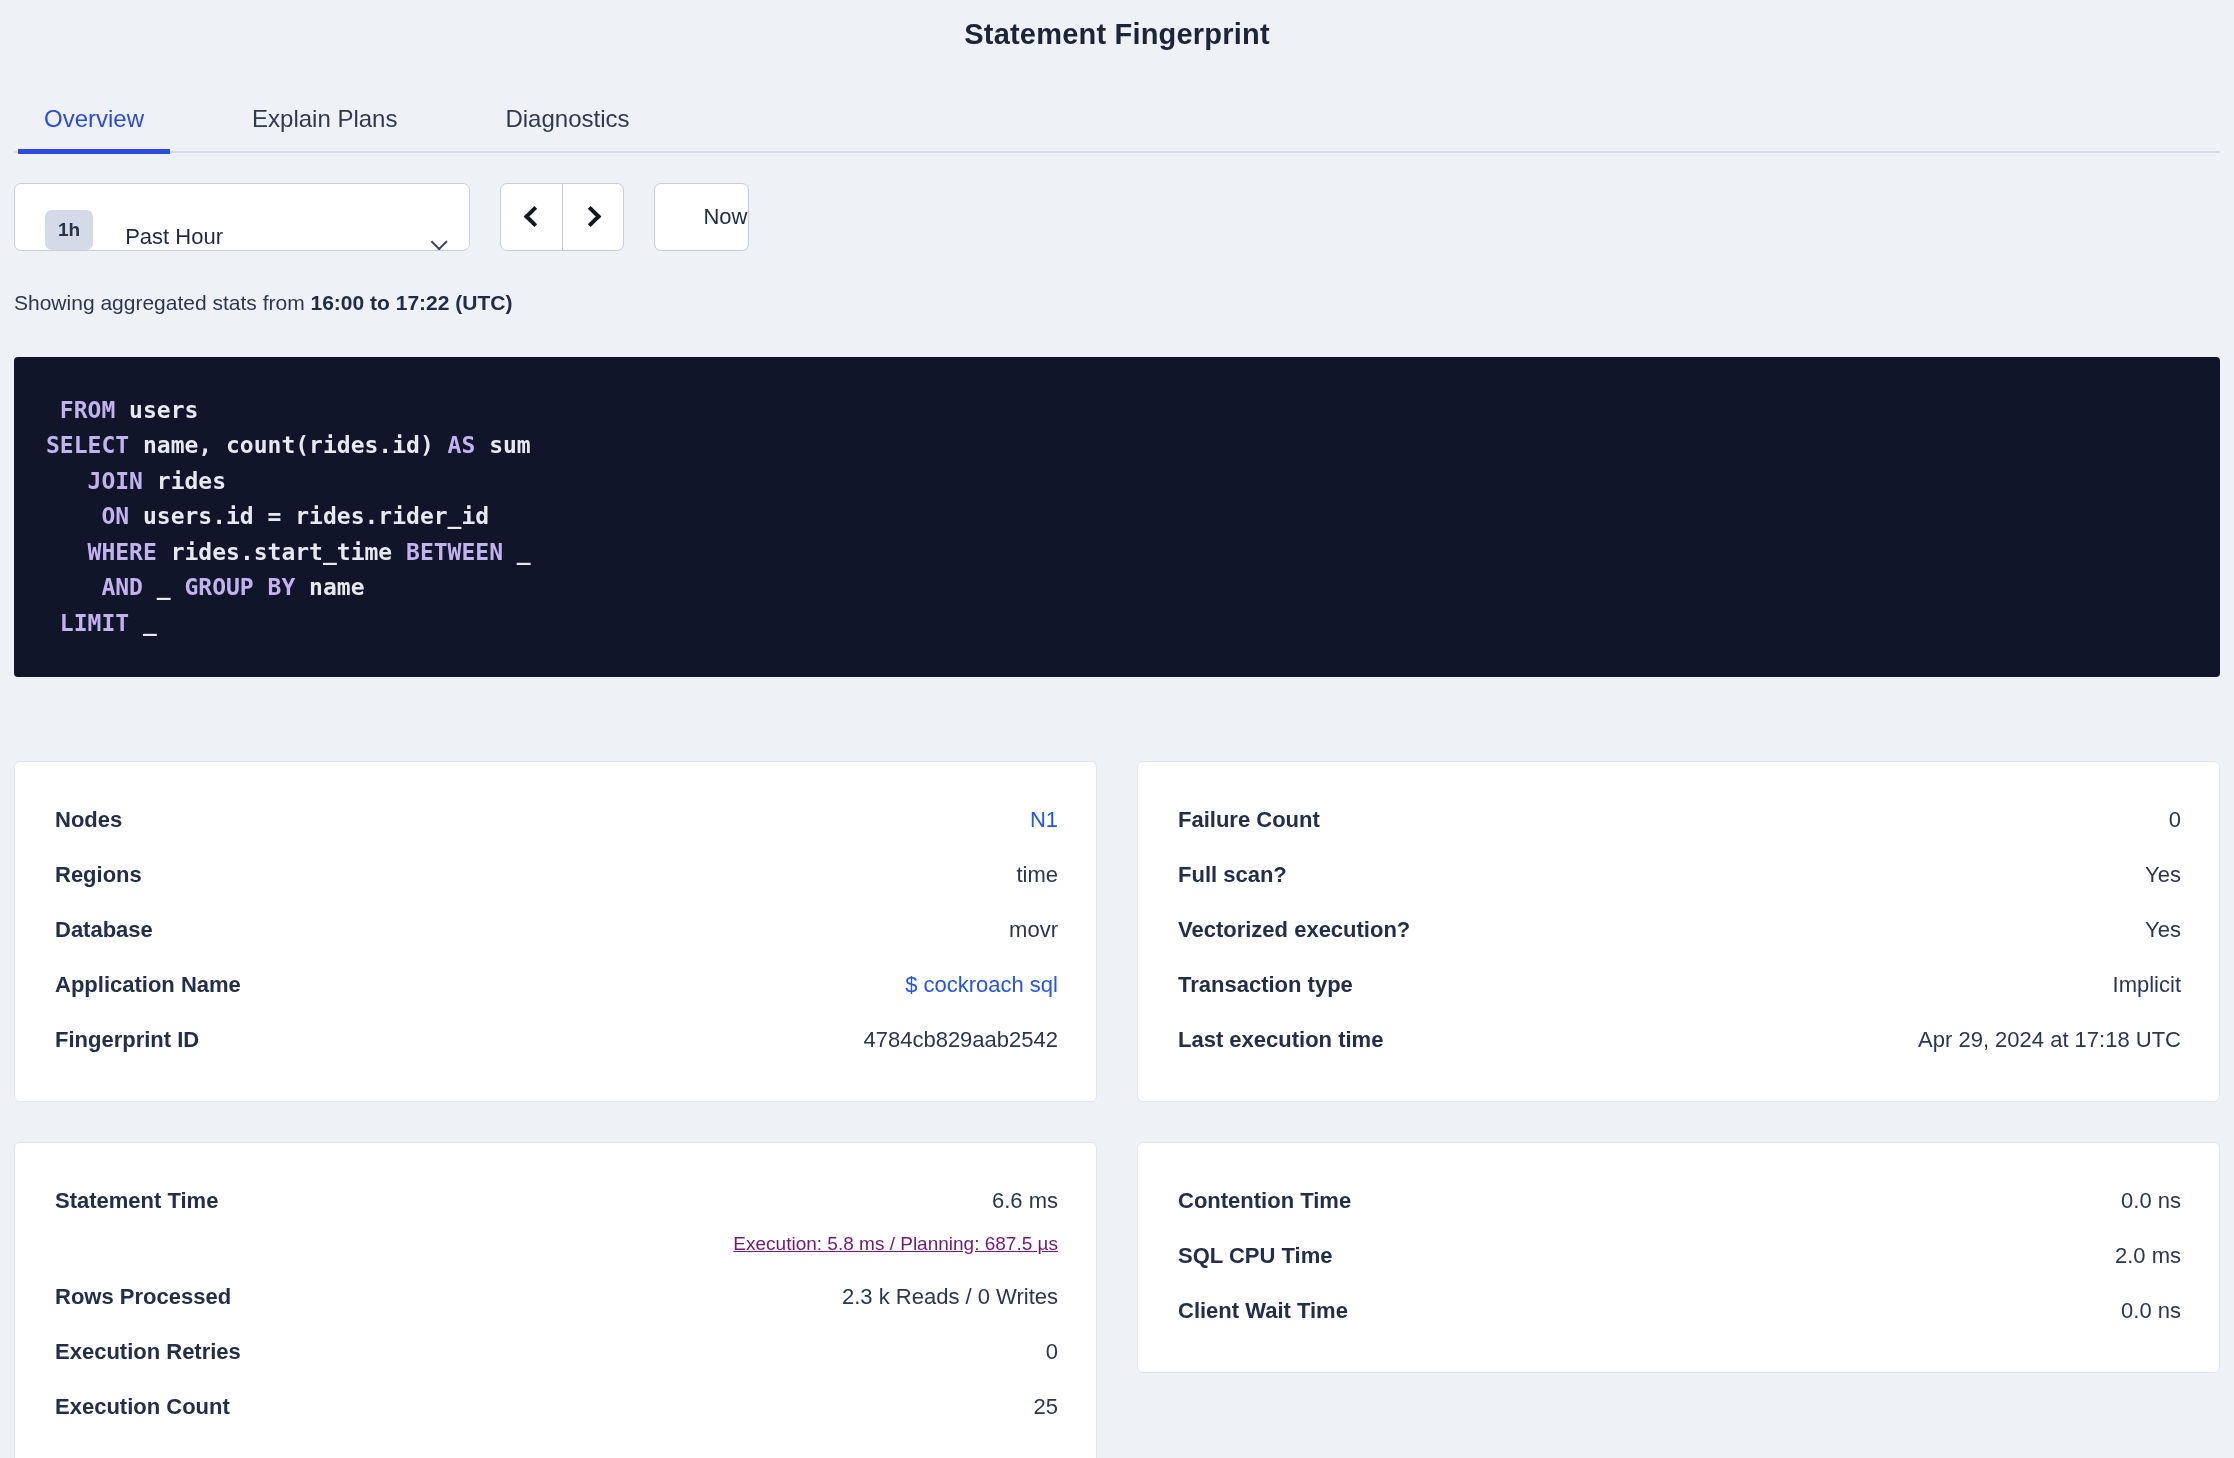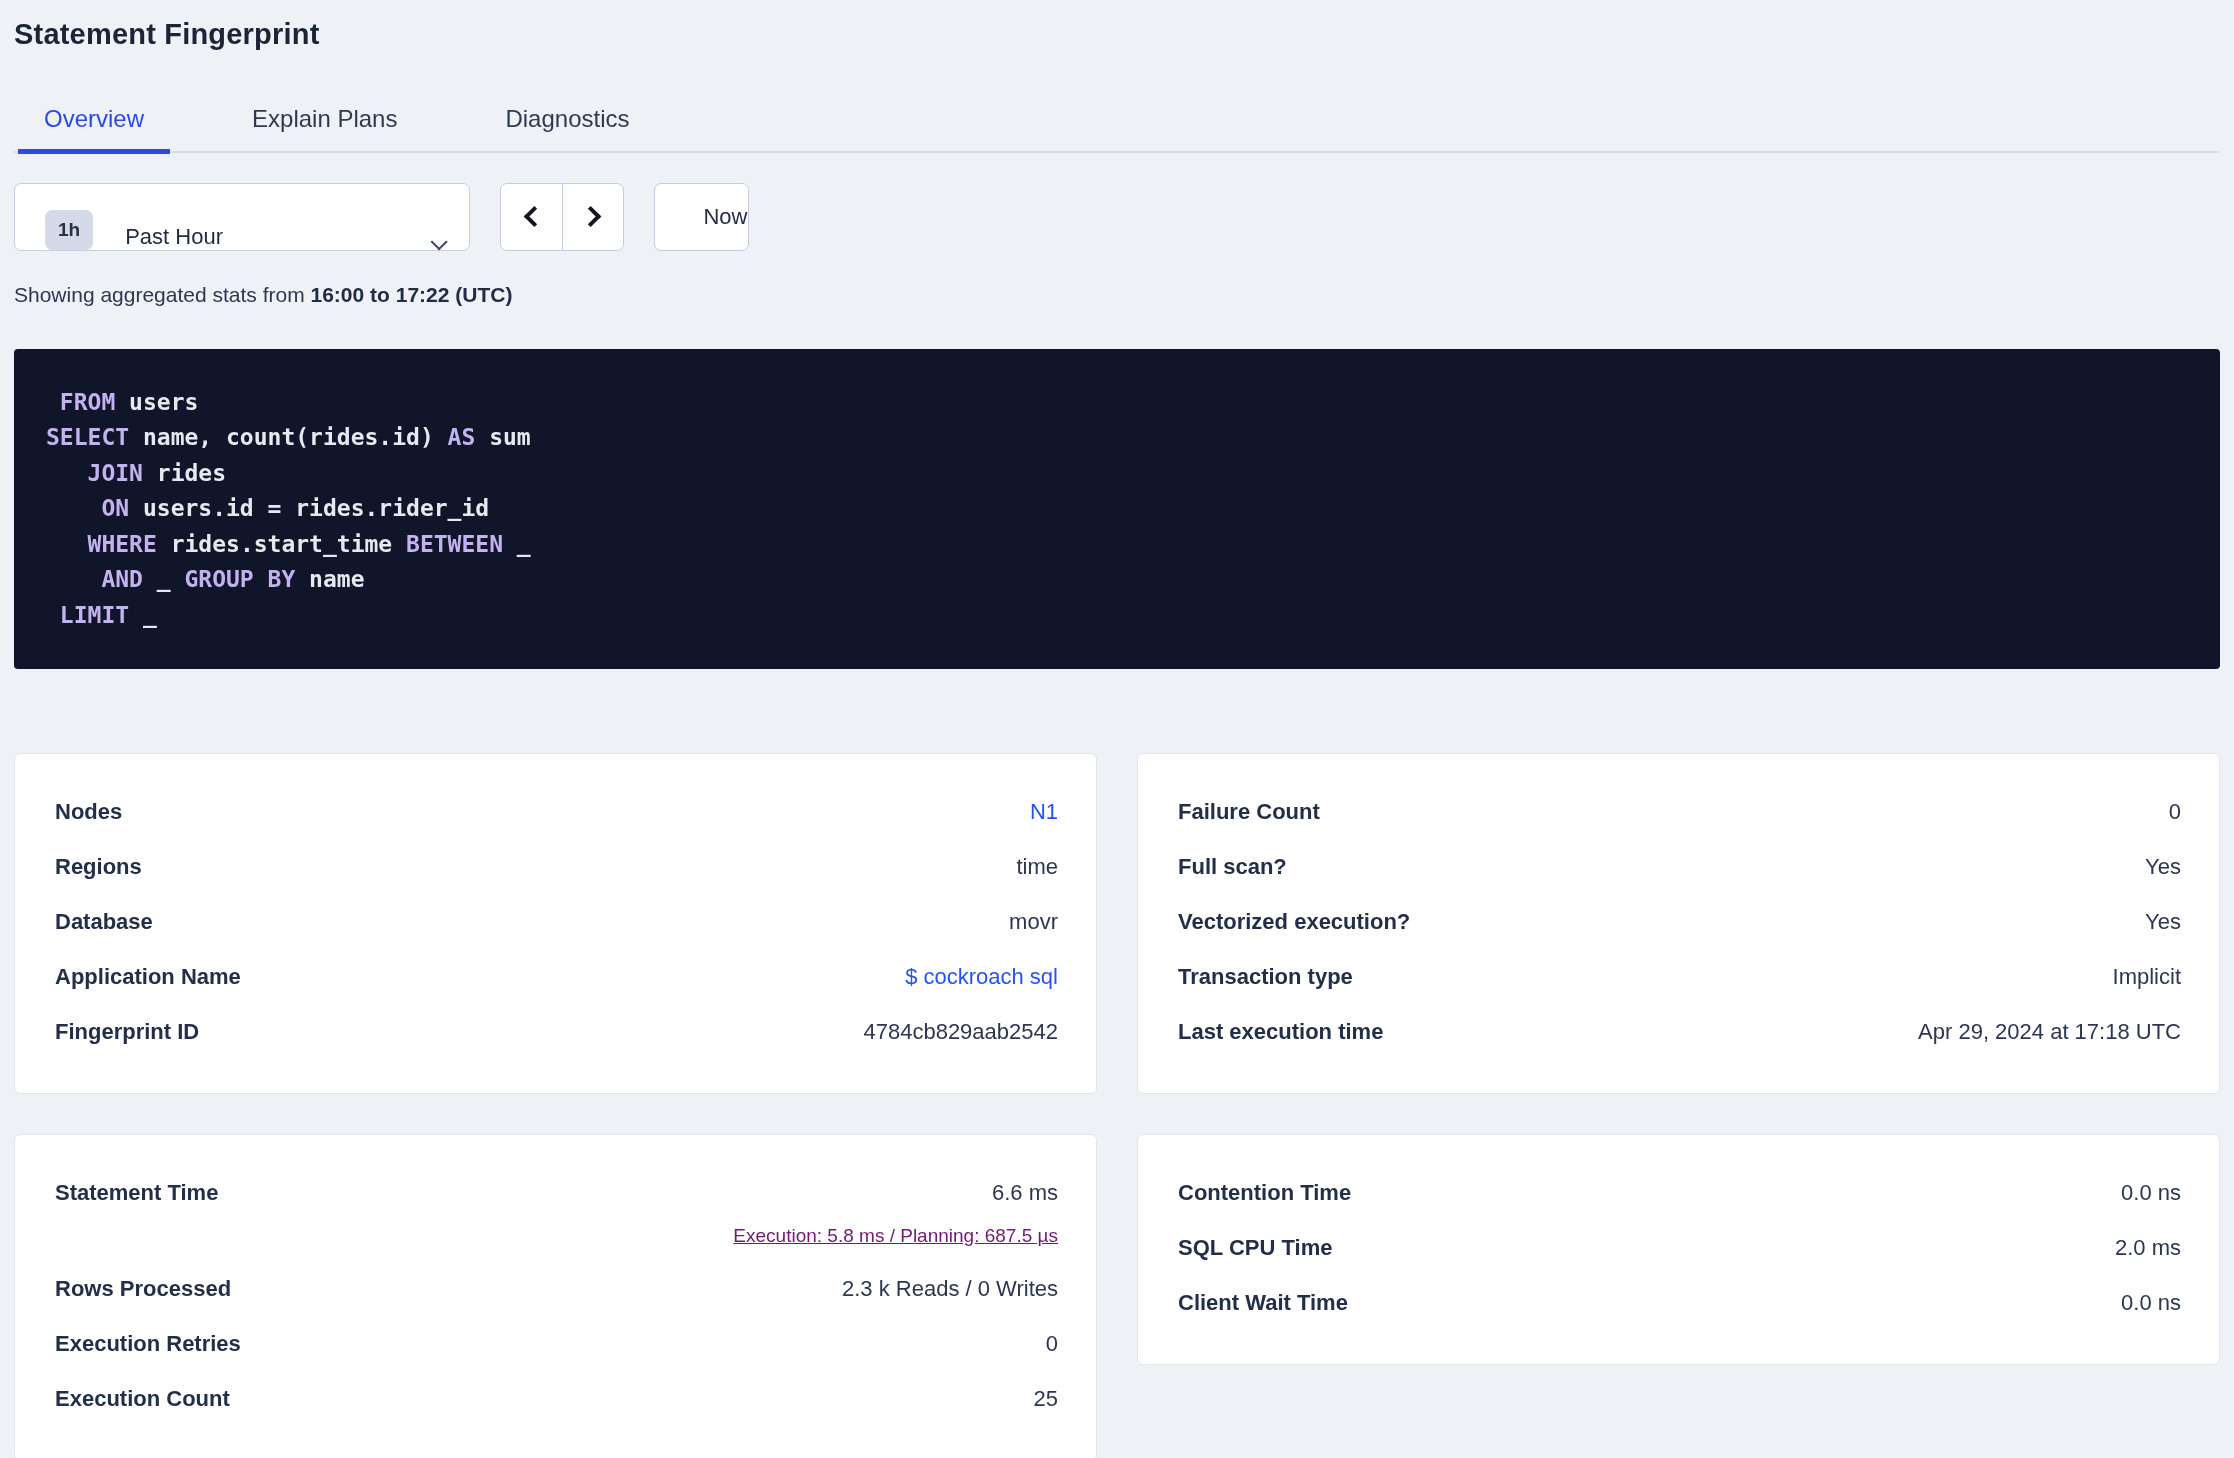--- a/index.html
+++ b/index.html
@@ -9,20 +9,21 @@
     font-family: "Liberation Sans", sans-serif;
     color: #222b3f;
     overflow: hidden;
   }
   .page { padding: 18px 14px 0 14px; }
 
   
   .page-title {
     font-size: 29px; font-weight: 700; color: #1c2538;
     letter-spacing: 0.2px;
+    text-align: center;
   }
 
   
   .tabs {
     display: flex; gap: 56px;
     margin-top: 44px; padding: 0 4px;
     border-bottom: 2px solid #d9dce6;
   }
   .tab {
     font-size: 24px; color: #2f3a50;
@@ -67,21 +68,21 @@
   .chev.left  { transform: rotate(-135deg) translate(-2px, 2px); }
   .chev.right { transform: rotate(45deg) translate(-2px, 2px); }
   .now-btn {
     margin-left: 30px; width: 95px;
     background: #fff; border: 1px solid #c6cbe0; border-radius: 7px;
     font-family: "Liberation Sans", sans-serif;
     font-size: 22px; color: #222d48; cursor: pointer; padding-left: 48px;
   }
 
   
-  .stats-line { margin-top: 32px; font-size: 21px; color: #2c3750; }
+  .stats-line { margin-top: 40px; font-size: 21px; color: #2c3750; }
   .stats-line b { color: #222d45; }
 
   
   .sql-box {
     margin-top: 42px;
     background: #10152a;
     border-radius: 4px;
     padding: 36px 32px;
     font-family: "DejaVu Sans Mono", monospace;
     font-size: 23px; line-height: 35.5px;

